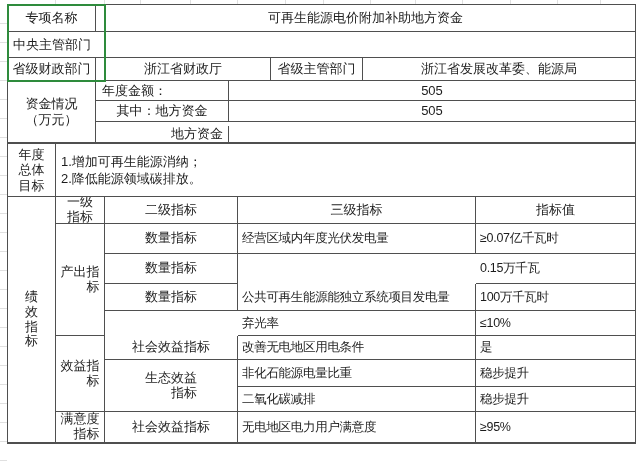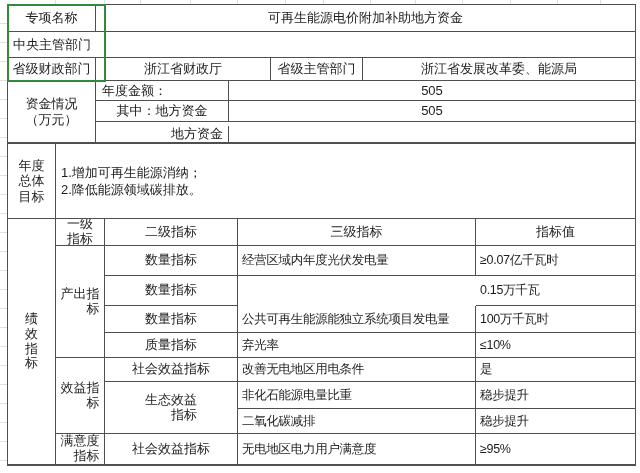--- a/index.html
+++ b/index.html
@@ -14,21 +14,21 @@
   #table {
     position:absolute; left:7px; top:4px; width:629px;
     border:1px solid #4f4f4f; border-bottom-width:2px; background:#fff;
   }
   #selection-border {
     position:absolute; left:-1px; top:-1px; width:99px; height:78px;
     border:2px solid #2e8b3c; z-index:5; pointer-events:none;
   }
 
   .trow { display:flex; border-bottom:1px solid #4f4f4f; align-items:stretch; }
-  .trow.h27{height:27px} .trow.h26{height:26px} .trow.h23{height:23px} .trow.h75{height:75px}
+  .trow.h27{height:27px} .trow.h26{height:26px} .trow.h23{height:23px} .trow.h75{height:53px}
 
   .c { display:flex; align-items:center; justify-content:center;
        border-right:1px solid #4f4f4f; font-size:13px; white-space:nowrap;
        overflow:hidden; line-height:1.2; }
   .c:last-child { border-right:none; }
   .c.alignl { justify-content:flex-start; padding-left:6px; }
   .c.alignr { justify-content:flex-end;  padding-right:5px; }
   .pre { white-space:pre-line; text-align:right; }
 
   .w97{width:88px; flex:none} .w219{width:175px; flex:none}
@@ -131,21 +131,20 @@
       <div class="l3c" style="grid-column:4; grid-row:2">经营区域内年度光伏发电量</div>
       <div class="valc no-r" style="grid-column:5; grid-row:2">≥0.07亿千瓦时</div>
 
       <div style="grid-column:3; grid-row:3">数量指标</div>
       <div class="valc no-r" style="grid-column:5; grid-row:3">0.15万千瓦</div>
 
       <div style="grid-column:3; grid-row:4">数量指标</div>
       <div class="l3c" style="grid-column:4; grid-row:4">公共可再生能源能独立系统项目发电量</div>
       <div class="valc no-r" style="grid-column:5; grid-row:4">100万千瓦时</div>
 
-      <div style="grid-column:3; grid-row:5">质量指标</div>
       <div class="l3c" style="grid-column:4; grid-row:5">弃光率</div>
       <div class="valc no-r" style="grid-column:5; grid-row:5">≤10%</div>
 
       <div class="pre" style="grid-column:2; grid-row:6 / span 3">效益指
 标</div>
 
       <div style="grid-column:3; grid-row:6">社会效益指标</div>
       <div class="l3c" style="grid-column:4; grid-row:6">改善无电地区用电条件</div>
       <div class="valc no-r" style="grid-column:5; grid-row:6">是</div>
 

